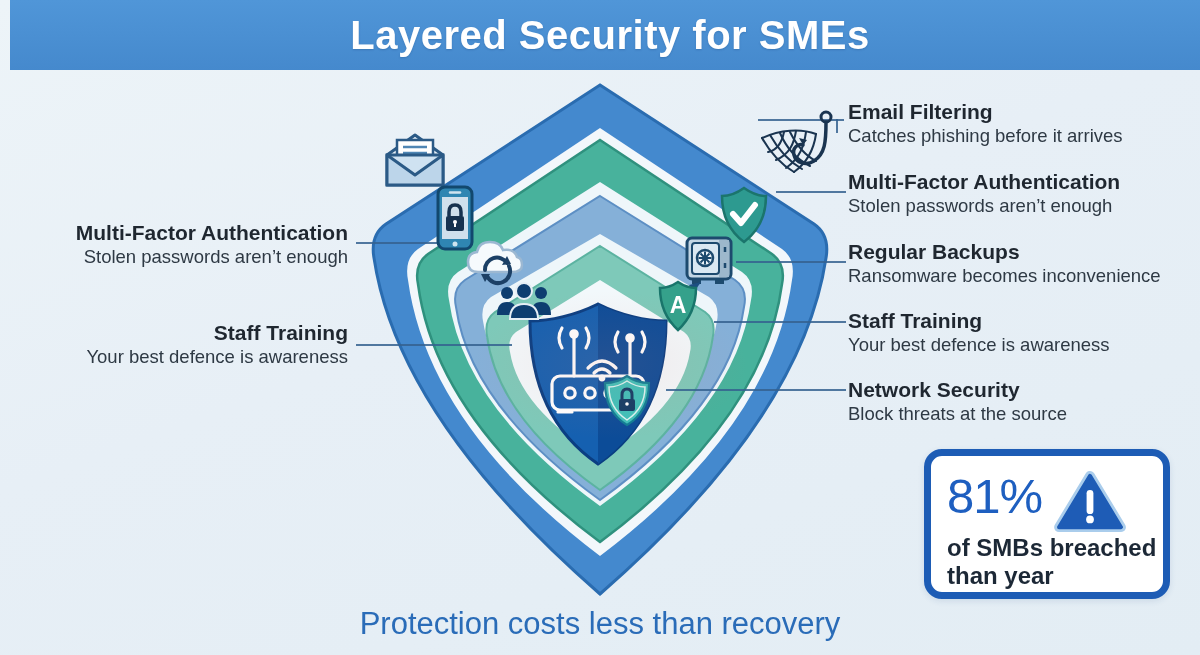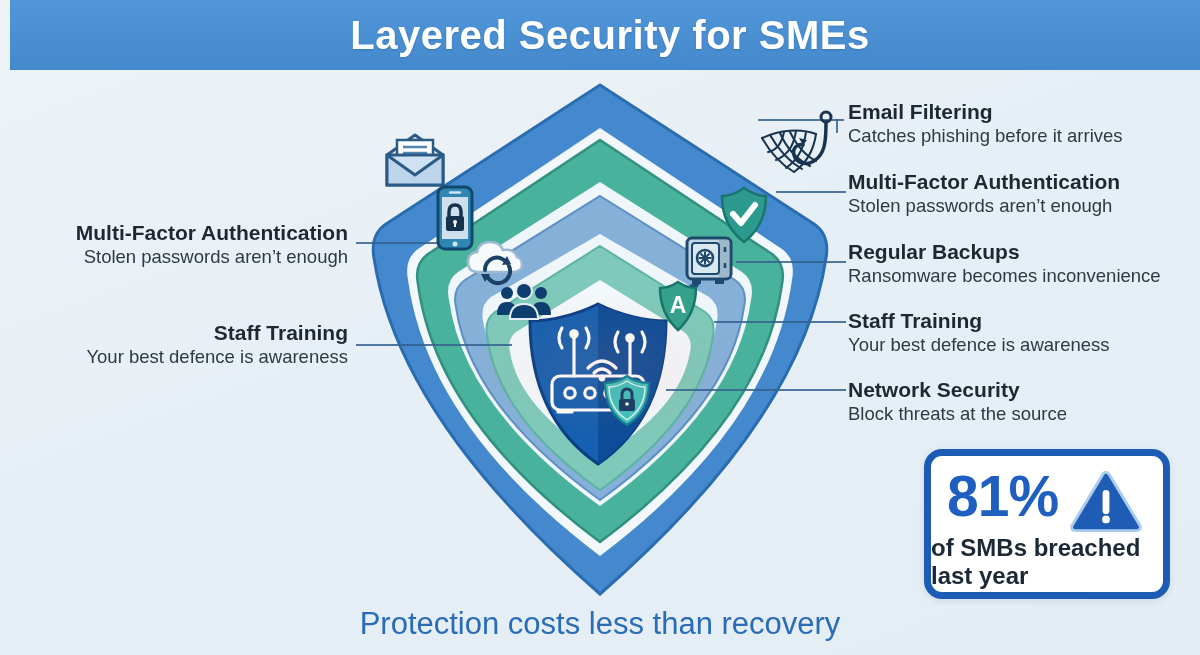--- a/index.html
+++ b/index.html
@@ -29,23 +29,23 @@
   .vline{position:absolute;width:2px;background:#35618f;opacity:.85;}
   
   .ic{position:absolute;}
   
   .stat{
     position:absolute;left:924px;top:449px;width:246px;height:150px;
     background:#ffffff;border:7px solid #1d5cb5;border-radius:18px;
     box-sizing:border-box;box-shadow:0 2px 6px rgba(30,70,130,.12);
   }
   .stat .row{display:flex;align-items:flex-start;padding:10px 14px 0 16px;}
-  .stat .pct{font-size:57px;font-weight:700;color:#1e5fc0;letter-spacing:-1px;line-height:60px;}
+  .stat .pct{font-size:49px;font-weight:400;color:#1e5fc0;letter-spacing:-1px;line-height:60px;}
   .stat .warn{margin-left:12px;margin-top:4px;}
-  .stat .l{font-size:24px;font-weight:700;color:#1c2836;line-height:28px;}
+  .stat .l{padding-left:16px;font-size:24px;font-weight:700;color:#1c2836;line-height:28px;}
   
   .tagline{
     position:absolute;left:0;top:606px;width:1200px;text-align:center;
     font-size:31px;font-weight:400;color:#2a6cb8;
   }
   
   .wm{
     position:absolute;left:470px;top:290px;width:280px;height:150px;border-radius:40%;
     background:radial-gradient(ellipse at center,rgba(215,125,110,.12) 0%,rgba(215,125,110,0) 70%);
   }
@@ -239,18 +239,18 @@
     <div class="row">
       <div class="pct">81%</div>
       <svg class="warn" width="72" height="64" viewBox="0 0 74 66">
         <path d="M37,6 L69,59 H5 Z" fill="#aacdec" stroke="#aacdec" stroke-width="10" stroke-linejoin="round"></path>
         <path d="M37,6 L69,59 H5 Z" fill="#1e5cb6" stroke="#1e5cb6" stroke-width="4" stroke-linejoin="round"></path>
         <line x1="37" y1="24" x2="37" y2="42" stroke="#ffffff" stroke-width="7" stroke-linecap="round"></line>
         <circle cx="37" cy="51" r="4" fill="#ffffff"></circle>
       </svg>
     </div>
     <div class="l">of SMBs breached</div>
-    <div class="l">last year</div>
+    <div class="l">than year</div>
   </div>
 
   <div class="tagline">Protection costs less than recovery</div>
 
 </div>
 
 </body></html>

